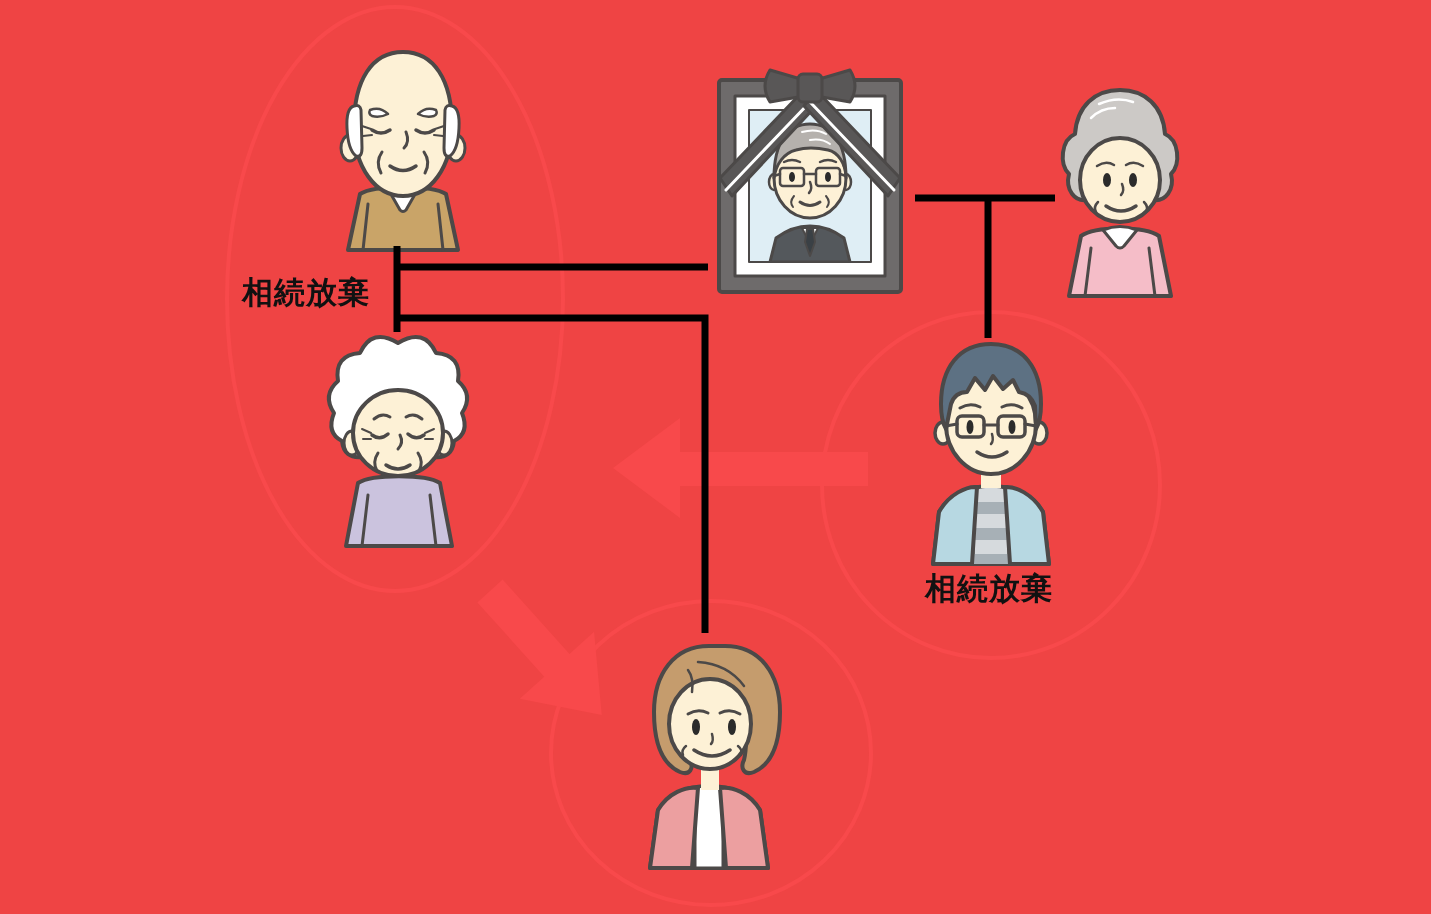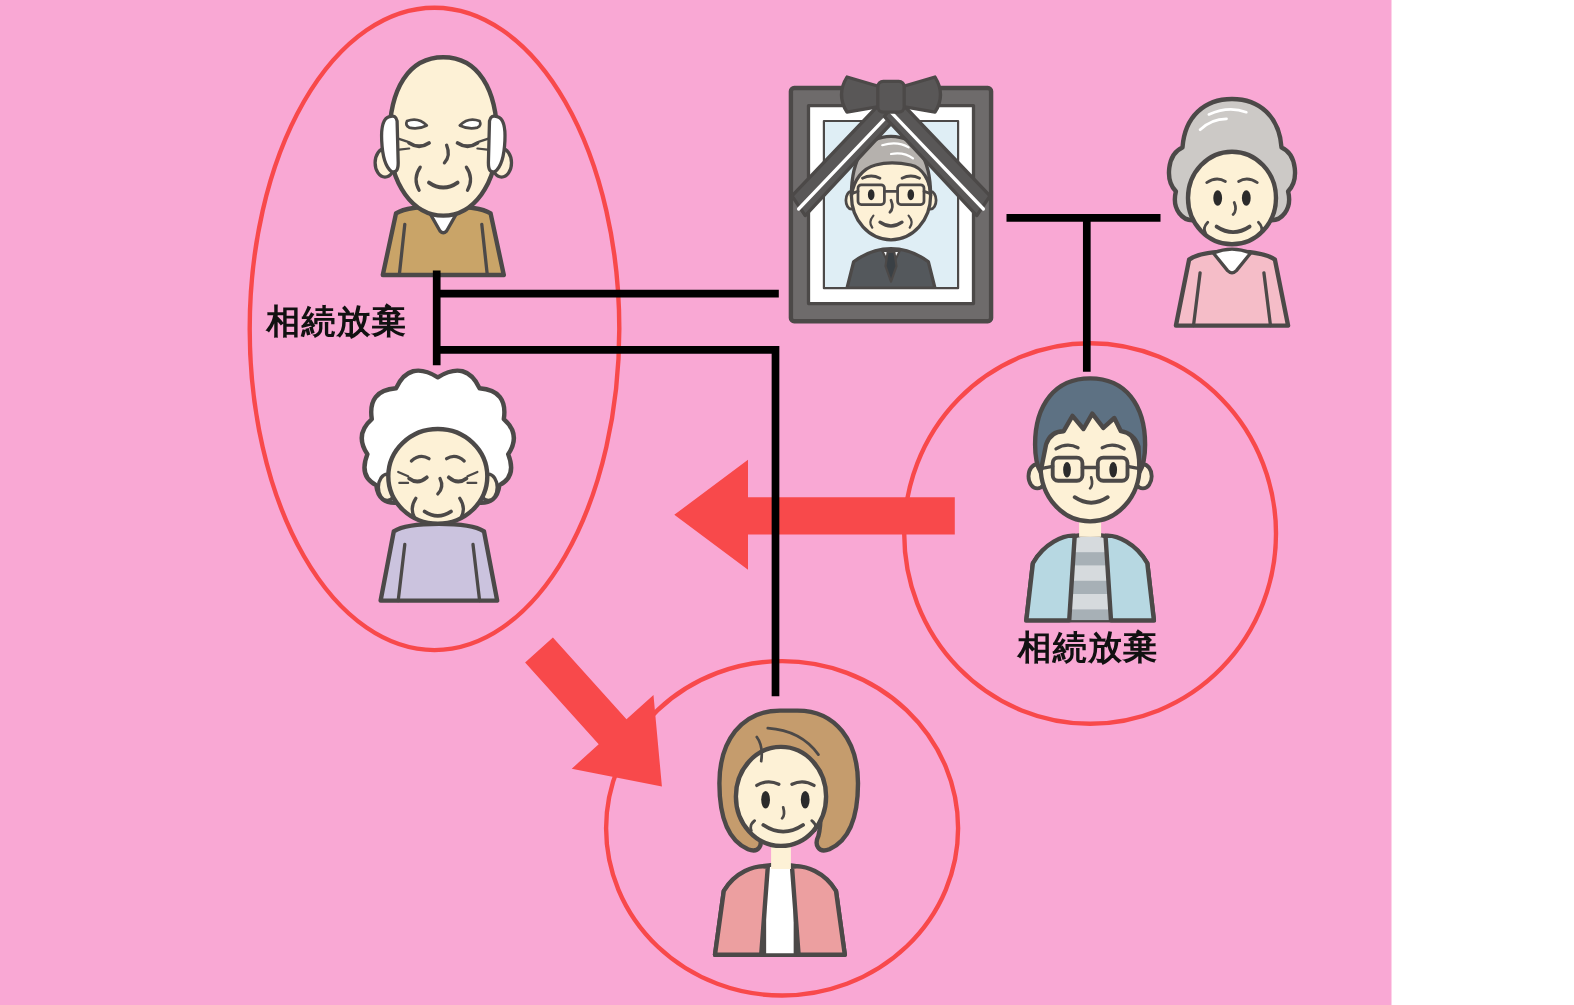--- a/index.html
+++ b/index.html
@@ -1,16 +1,16 @@
 <!DOCTYPE html>
 <html><head>
 <meta charset="utf-8">
 <style>
   html,body{margin:0;padding:0;background:#ffffff;}
-  .canvas{position:relative;width:1265px;height:914px;background:#f9a8d4;overflow:hidden;
+  .canvas{position:relative;width:1431px;height:914px;background:#ef4444;overflow:hidden;
           font-family:"Liberation Sans","DejaVu Sans",sans-serif;}
   .layer{position:absolute;left:0;top:0;}
   .person{position:absolute;overflow:visible;}
   .jp-label{position:absolute;font-weight:700;font-size:31px;color:#111111;letter-spacing:1px;white-space:nowrap;}
   svg{overflow:visible;display:block;}
 </style>
 </head>
 <body>
 
 <div class="canvas">

